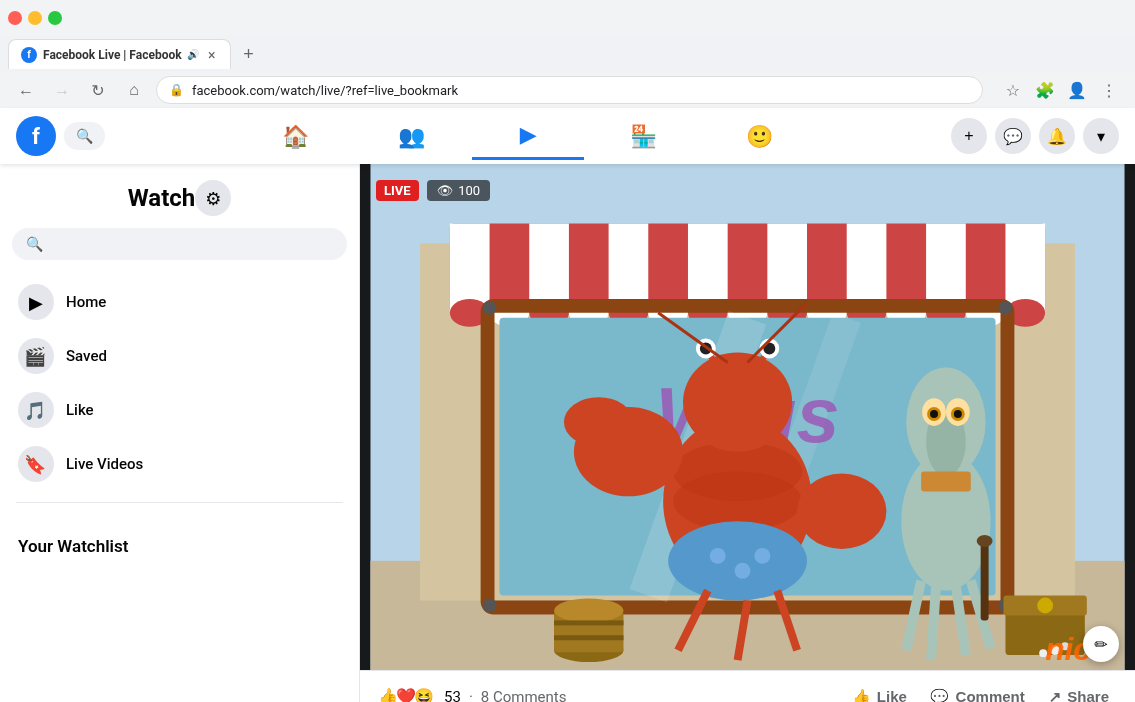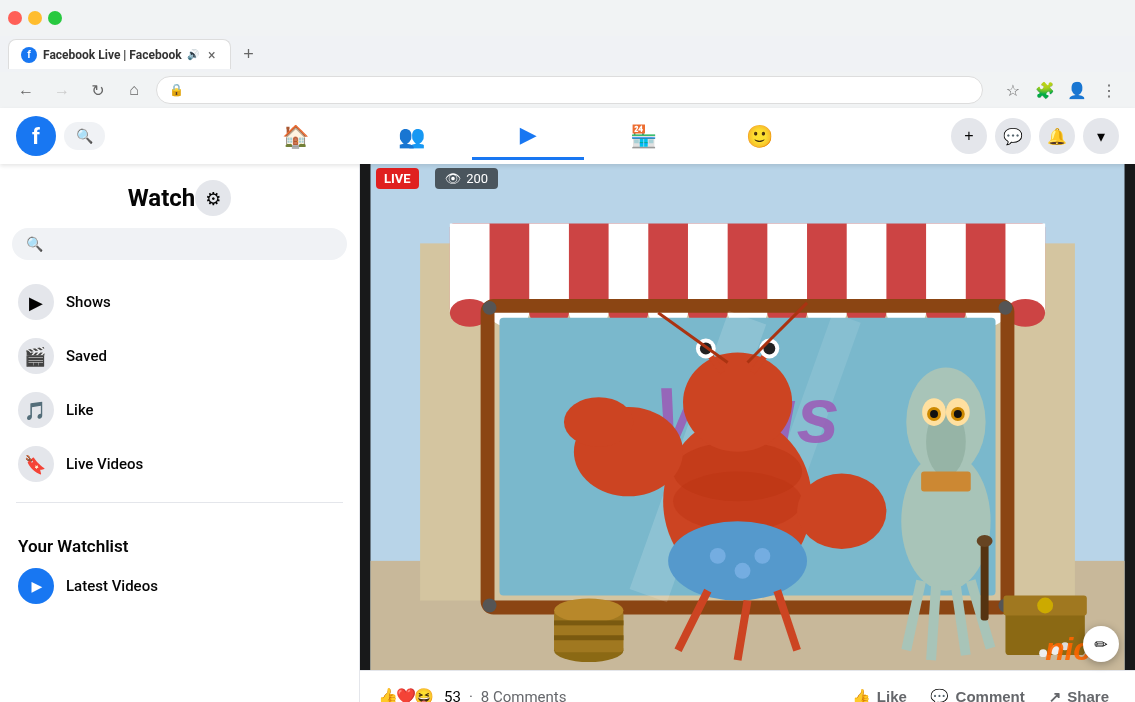--- a/index.html
+++ b/index.html
@@ -55,21 +55,21 @@
     .watchlist-title { font-size: 17px; font-weight: 600; color: #050505; padding: 8px 10px 4px; margin-top: 25px; }
     .watchlist-item { display: flex; align-items: center; gap: 12px; padding: 8px 10px; border-radius: 8px; cursor: pointer; }
     .play-circle { width: 36px; height: 36px; background: #1877f2; border-radius: 50%; display: flex; align-items: center; justify-content: center; flex-shrink: 0; }
     .play-circle::after { content: '▶'; color: white; font-size: 14px; margin-left: 2px; }
 
     
     .video-area { flex: 1; background: #18191a; position: relative; overflow: hidden; display: flex; flex-direction: column; }
     .video-container { flex: 1; position: relative; overflow: hidden; }
 
     
-    .live-badge { position: absolute; top: 4px; left: 16px; display: flex; align-items: center; gap: 16px; z-index: 5; }
+    .live-badge { position: absolute; top: 16px; left: 16px; display: flex; align-items: center; gap: 8px; z-index: 5; }
     .live-tag { background: #e02020; color: white; font-size: 13px; font-weight: 700; padding: 3px 8px; border-radius: 4px; }
     .viewers-tag { background: rgba(0,0,0,0.6); color: white; font-size: 13px; padding: 3px 10px; border-radius: 4px; display: flex; align-items: center; gap: 5px; }
 
     
     .video-bottom-bar { background: white; padding: 8px 16px; display: flex; align-items: center; justify-content: space-between; border-top: 1px solid #e4e6eb; height: 52px; flex-shrink: 0; }
     .reaction-group { display: flex; align-items: center; gap: 8px; }
     .reaction-icons { display: flex; align-items: center; }
     .reaction-icon { width: 24px; height: 24px; border-radius: 50%; margin-left: -6px; font-size: 16px; display: flex; align-items: center; justify-content: center; }
     .reaction-icon:first-child { margin-left: 0; }
     .reaction-count { font-size: 15px; color: #050505; }
@@ -106,20 +106,21 @@
     <button class="new-tab-btn">+</button>
   </div>
 
   <div class="address-bar">
     <button class="nav-btn">←</button>
     <button class="nav-btn disabled">→</button>
     <button class="nav-btn">↻</button>
     <button class="nav-btn">⌂</button>
     <div class="url-bar">
       <span class="lock-icon">🔒</span>
+      <span class="url-text">facebook.com/watch/live/?ref=live_bookmark</span>
     </div>
     <div class="toolbar-actions">
       <button class="toolbar-btn">☆</button>
       <button class="toolbar-btn">🧩</button>
       <button class="toolbar-btn">👤</button>
       <button class="toolbar-btn">⋮</button>
     </div>
   </div>
 </div>
 
@@ -170,21 +171,21 @@
         <span>⚙</span>
       </div>
     </div>
 
     <div class="search-box">
       <span class="search-icon">🔍</span>
     </div>
 
     <div class="sidebar-nav-item">
       <div class="sidebar-nav-icon">▶</div>
-      <span class="sidebar-nav-label">Shows</span>
+      <span class="sidebar-nav-label">Home</span>
     </div>
 
     <div class="sidebar-nav-item">
       <div class="sidebar-nav-icon">🎬</div>
       <span class="sidebar-nav-label">Saved</span>
     </div>
 
     <div class="sidebar-nav-item">
       <div class="sidebar-nav-icon">🎵</div>
       <span class="sidebar-nav-label">Like</span>
@@ -192,24 +193,20 @@
 
     <div class="sidebar-nav-item">
       <div class="sidebar-nav-icon">🔖</div>
       <span class="sidebar-nav-label">Live Videos</span>
     </div>
 
     <div class="sidebar-divider"></div>
 
     <div class="watchlist-title">Your Watchlist</div>
 
-    <div class="watchlist-item">
-      <div class="play-circle"></div>
-      <span class="sidebar-nav-label">Latest Videos</span>
-    </div>
   </div>
 
   <div class="video-area">
     <div class="video-container">
 
       
       <svg class="cartoon-scene" viewBox="0 0 760 510" xmlns="http://www.w3.org/2000/svg">
 
         <rect width="760" height="510" fill="#b8d4e8"></rect>
 
@@ -328,21 +325,21 @@
         <rect x="185" y="475" width="70" height="5" fill="#7a5a10"></rect>
 
         <text x="680" y="500" font-size="32" font-weight="900" fill="#ff6600" font-style="italic" font-family="Arial Black, sans-serif" opacity="0.9">nick</text>
       </svg>
 
       
       <div class="live-badge">
         <span class="live-tag">LIVE</span>
         <span class="viewers-tag">
           <span>👁</span>
-          <span>200</span>
+          <span>100</span>
         </span>
       </div>
 
     </div>
 
     <div class="edit-btn">
       <span>✏</span>
     </div>
 
     <div class="video-bottom-bar">

